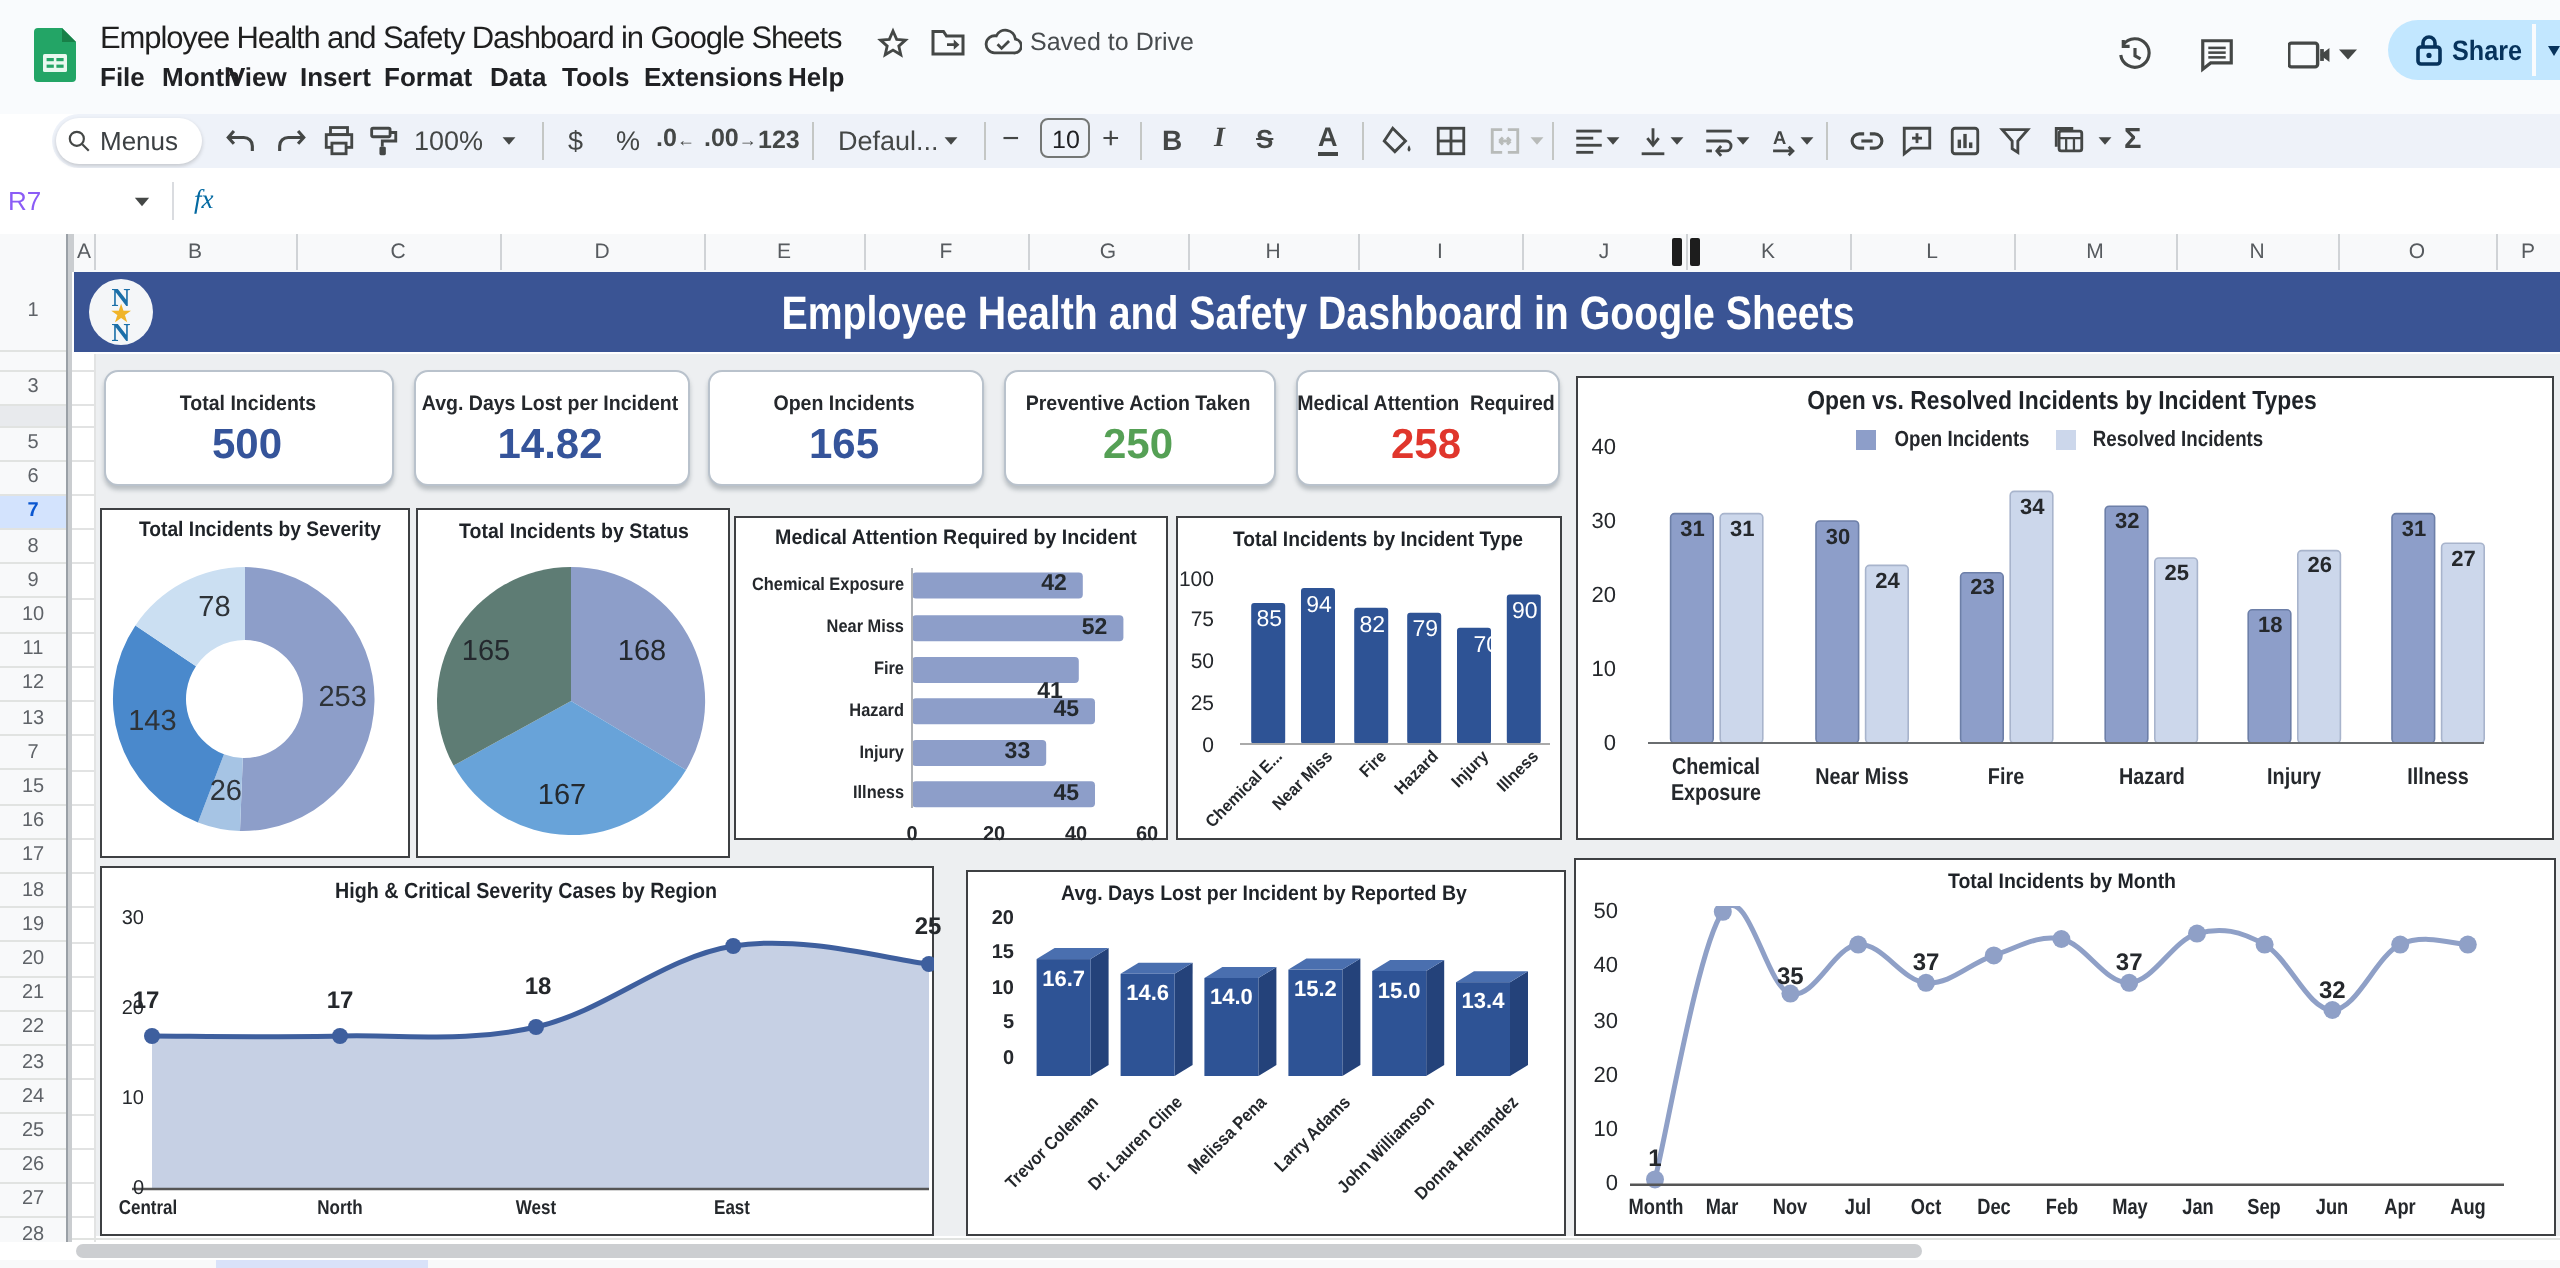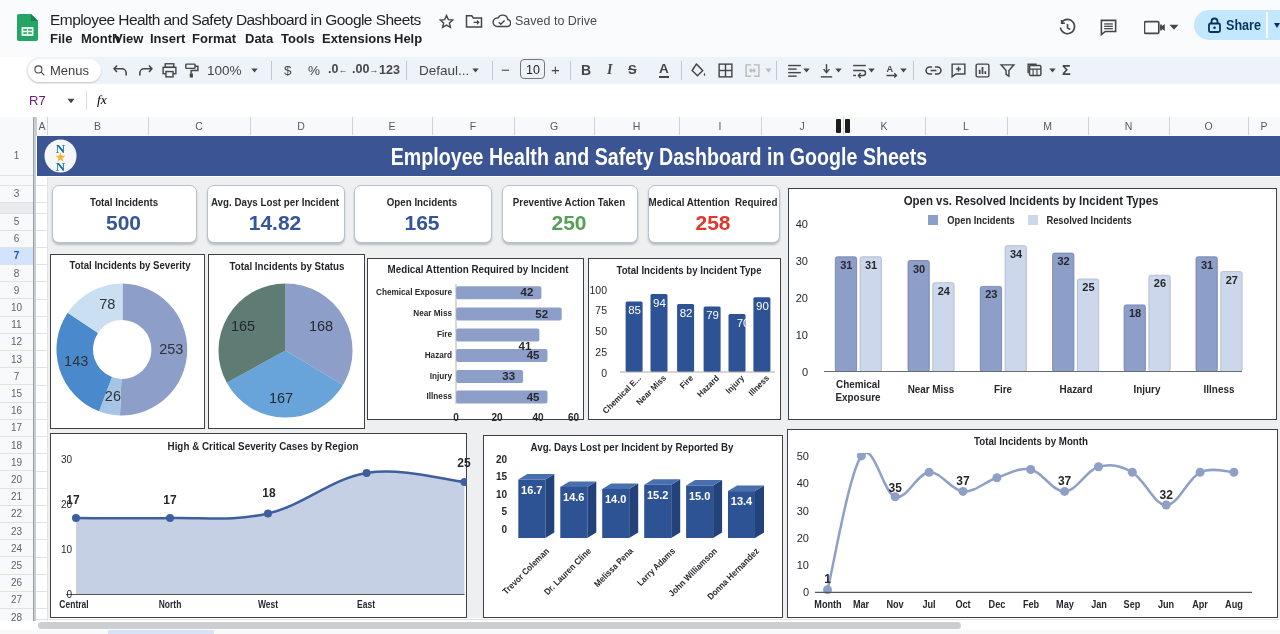--- a/index.html
+++ b/index.html
@@ -218,26 +218,26 @@
 <svg class="abs" style="left:1026px;top:62px;" width="17" height="17" viewBox="0 0 24 24">
     <rect x="5" y="5" width="16" height="14" rx="1.5" fill="none" stroke="#444746" stroke-width="2"></rect>
     <path fill="none" stroke="#444746" stroke-width="1.6" d="M5 10 h16 M10 10 v9 M15.5 10 v9"></path>
     <path fill="none" stroke="#444746" stroke-width="2" d="M3 16 v-12.8 h12"></path>
   </svg>
 <svg class="abs" style="left:1048px;top:66px;" width="9" height="9" viewBox="0 0 14 14">
     <path d="M2 4 L7 10 L12 4 z" fill="#444746"></path>
   </svg>
 <div class="abs" style="left:1062px;top:62px;font-size:14.5px;color:#444746;font-weight:700;">Σ</div>
 <div class="abs" style="left:0;top:84px;width:1280px;height:33px;background:#fff;border-bottom:1px solid #e1e3e1;"></div>
-<div class="abs" style="left:29px;top:93px;font-size:13px;color:#701a75;">R7</div>
+<div class="abs" style="left:4px;top:93px;font-size:13px;color:#8b5cf6;">R7</div>
 <svg class="abs" style="left:66px;top:96px;" width="10" height="10" viewBox="0 0 14 14">
     <path d="M2 4 L7 10 L12 4 z" fill="#444746"></path>
   </svg>
 <div class="abs" style="left:86px;top:91px;width:1px;height:19px;background:#dadce0;"></div>
-<div class="abs" style="left:97px;top:92px;font-size:13.5px;font-style:italic;color:#000000;font-family:'Liberation Serif',serif;">fx</div>
+<div class="abs" style="left:97px;top:92px;font-size:13.5px;font-style:italic;color:#0369a1;font-family:'Liberation Serif',serif;">fx</div>
 <div class="abs" style="left:0;top:117px;width:1280px;height:19px;background:#f8f9fa;border-bottom:1px solid #c0c0c0;"></div>
 <div class="abs" style="left:0;top:117px;width:33px;height:19px;background:#f8f9fa;border-right:1px solid #c0c0c0;"></div>
 <div class="abs" style="left:37px;top:117px;width:10px;height:18px;border-right:1px solid #d0d3d6;color:#575b5f;font-size:10.5px;display:flex;align-items:center;justify-content:center;">A</div>
 <div class="abs" style="left:47px;top:117px;width:101px;height:18px;border-right:1px solid #d0d3d6;color:#575b5f;font-size:10.5px;display:flex;align-items:center;justify-content:center;">B</div>
 <div class="abs" style="left:148px;top:117px;width:102px;height:18px;border-right:1px solid #d0d3d6;color:#575b5f;font-size:10.5px;display:flex;align-items:center;justify-content:center;">C</div>
 <div class="abs" style="left:250px;top:117px;width:102px;height:18px;border-right:1px solid #d0d3d6;color:#575b5f;font-size:10.5px;display:flex;align-items:center;justify-content:center;">D</div>
 <div class="abs" style="left:352px;top:117px;width:80px;height:18px;border-right:1px solid #d0d3d6;color:#575b5f;font-size:10.5px;display:flex;align-items:center;justify-content:center;">E</div>
 <div class="abs" style="left:432px;top:117px;width:82px;height:18px;border-right:1px solid #d0d3d6;color:#575b5f;font-size:10.5px;display:flex;align-items:center;justify-content:center;">F</div>
 <div class="abs" style="left:514px;top:117px;width:80px;height:18px;border-right:1px solid #d0d3d6;color:#575b5f;font-size:10.5px;display:flex;align-items:center;justify-content:center;">G</div>
 <div class="abs" style="left:594px;top:117px;width:85px;height:18px;border-right:1px solid #d0d3d6;color:#575b5f;font-size:10.5px;display:flex;align-items:center;justify-content:center;">H</div>
@@ -363,21 +363,21 @@
     <rect x="89.0" y="49.6" width="105.7" height="13" rx="2" fill="#8d9ec9"></rect>
     <rect x="89.0" y="70.5" width="83.4" height="13" rx="2" fill="#8d9ec9"></rect>
     <rect x="89.0" y="91.1" width="91.5" height="13" rx="2" fill="#8d9ec9"></rect>
     <rect x="89.0" y="112.0" width="67.1" height="13" rx="2" fill="#8d9ec9"></rect>
     <rect x="89.0" y="132.6" width="91.5" height="13" rx="2" fill="#8d9ec9"></rect>
     <line x1="89.0" y1="26" x2="89.0" y2="146" stroke="#b0b3b6" stroke-width="1"></line>
   </svg>
 <div class="abs" style="left:325px;top:286.8px;width:127px;text-align:right;font-size:9px;font-weight:700;color:#25282c;white-space:nowrap;transform:scaleX(0.91);transform-origin:right center;">Chemical Exposure</div>
 <div class="abs" style="left:509.4px;top:286.3px;width:24px;text-align:right;font-size:11.5px;font-weight:600;color:#24292e;">42</div>
 <div class="abs" style="left:325px;top:308.1px;width:127px;text-align:right;font-size:9px;font-weight:700;color:#25282c;white-space:nowrap;transform:scaleX(0.91);transform-origin:right center;">Near Miss</div>
-<div class="abs" style="left:529.7px;top:307.6px;width:24px;text-align:center;font-size:11.5px;font-weight:600;color:#24292e;">52</div>
+<div class="abs" style="left:529.7px;top:307.6px;width:24px;text-align:right;font-size:11.5px;font-weight:600;color:#24292e;">52</div>
 <div class="abs" style="left:325px;top:329.0px;width:127px;text-align:right;font-size:9px;font-weight:700;color:#25282c;white-space:nowrap;transform:scaleX(0.91);transform-origin:right center;">Fire</div>
 <div class="abs" style="left:507.4px;top:340px;width:24px;text-align:right;font-size:11.5px;font-weight:600;color:#24292e;">41</div>
 <div class="abs" style="left:325px;top:349.6px;width:127px;text-align:right;font-size:9px;font-weight:700;color:#25282c;white-space:nowrap;transform:scaleX(0.91);transform-origin:right center;">Hazard</div>
 <div class="abs" style="left:515.5px;top:349.1px;width:24px;text-align:right;font-size:11.5px;font-weight:600;color:#24292e;">45</div>
 <div class="abs" style="left:325px;top:370.5px;width:127px;text-align:right;font-size:9px;font-weight:700;color:#25282c;white-space:nowrap;transform:scaleX(0.91);transform-origin:right center;">Injury</div>
 <div class="abs" style="left:491.1px;top:370.0px;width:24px;text-align:right;font-size:11.5px;font-weight:600;color:#24292e;">33</div>
 <div class="abs" style="left:325px;top:391.1px;width:127px;text-align:right;font-size:9px;font-weight:700;color:#25282c;white-space:nowrap;transform:scaleX(0.91);transform-origin:right center;">Illness</div>
 <div class="abs" style="left:515.5px;top:390.6px;width:24px;text-align:right;font-size:11.5px;font-weight:600;color:#24292e;">45</div>
 <div class="abs" style="left:446px;top:412px;width:20px;text-align:center;font-size:10px;font-weight:700;color:#25282c;">0</div>
 <div class="abs" style="left:487px;top:412px;width:20px;text-align:center;font-size:10px;font-weight:700;color:#25282c;">20</div>

